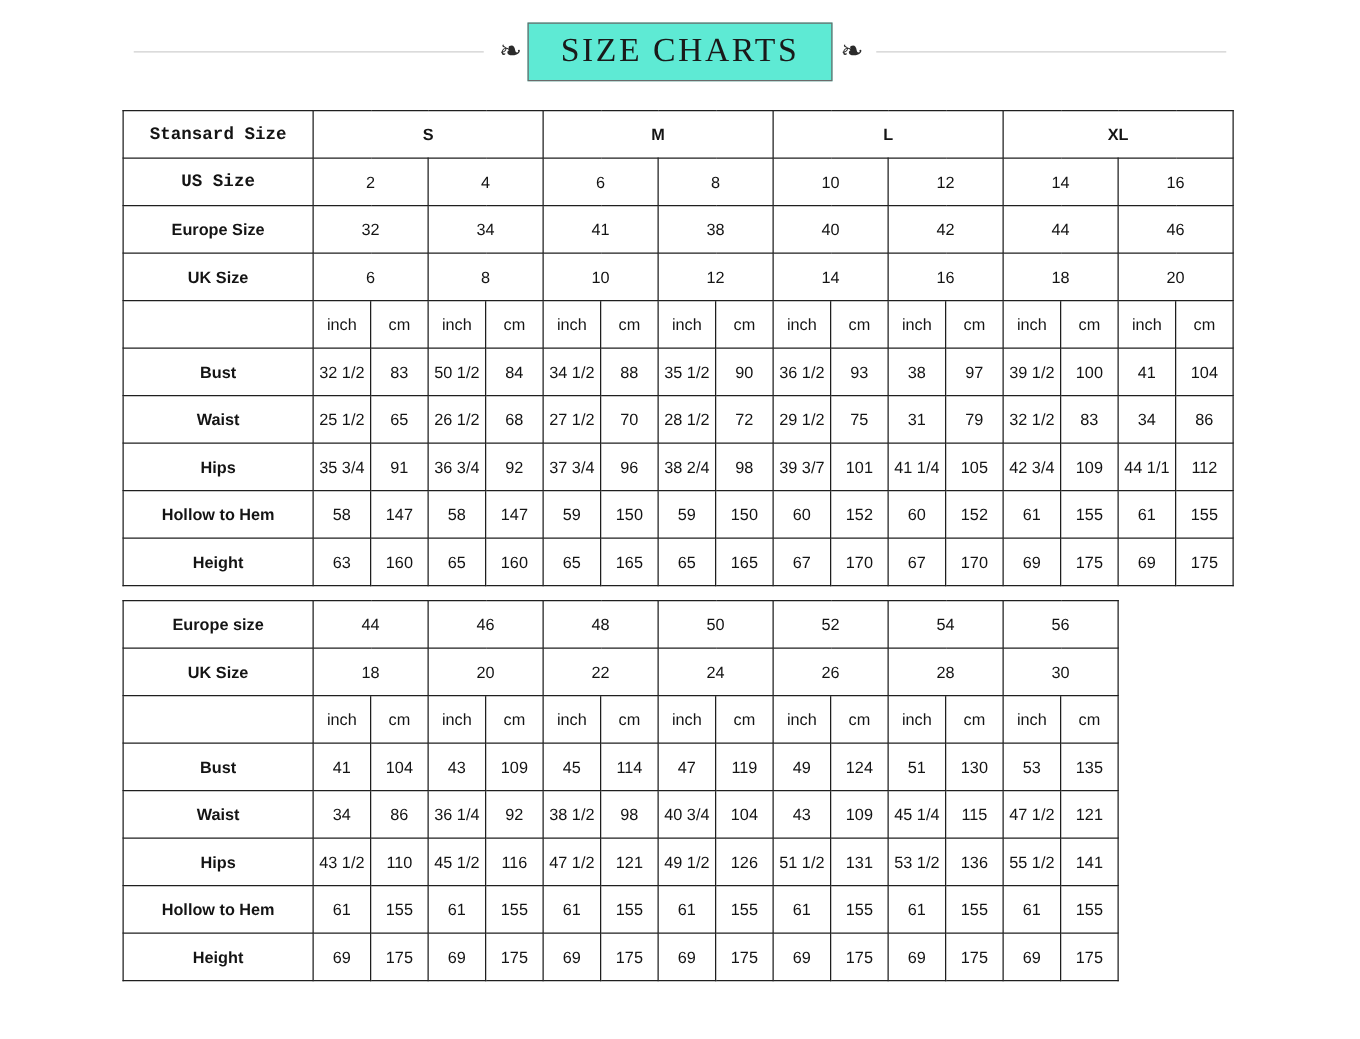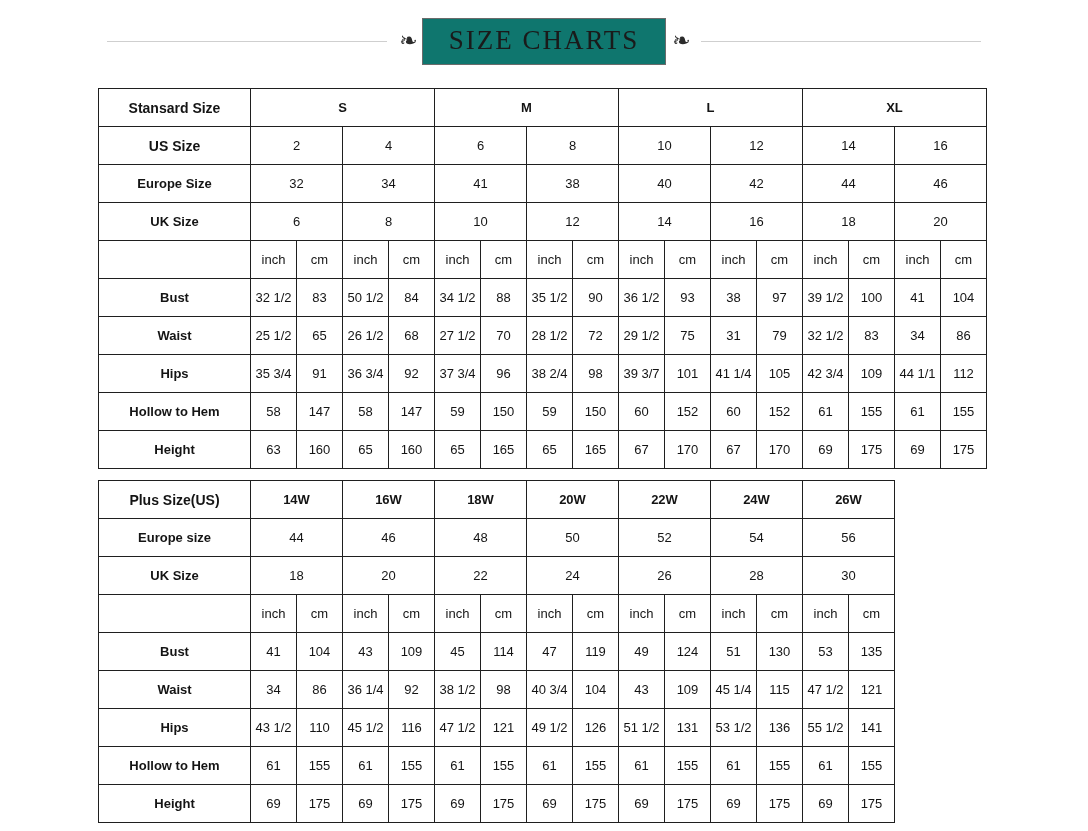--- a/index.html
+++ b/index.html
@@ -39,21 +39,21 @@
     font-size: 22px;
     color: #2b2b2b;
     line-height: 1;
     letter-spacing: -2px;
     padding: 0 6px;
     user-select: none;
   }
   .title-box {
     border: 1px solid #6b6b6b;
     padding: 8px 26px 10px 26px;
-    background: #0f766e;
+    background: #5eead4;
   }
   .title-box .title-text {
     font-family: "Liberation Serif", serif;
     font-size: 27px;
     letter-spacing: 2px;
     color: #1a1a1a;
     line-height: 1;
     white-space: nowrap;
   }
 
@@ -80,20 +80,21 @@
     overflow: hidden;
     white-space: nowrap;
   }
   td.rowhead {
     font-size: 13.5px;
     font-weight: bold;
   }
   td.rowhead.bold {
     font-weight: bold;
     font-size: 14px;
+    font-family: Liberation Mono, monospace;
   }
   td.grouphead {
     font-weight: bold;
     font-size: 15px;
   }
   td.unit {
     font-size: 12.5px;
   }
   td.blank { }
   td.num {
@@ -315,30 +316,20 @@
       <col style="width:46px">
         <col style="width:46px">
       <col style="width:46px">
         <col style="width:46px">
       <col style="width:46px">
         <col style="width:46px">
       <col style="width:46px">
         <col style="width:46px">
     </colgroup>
     <tbody>
-      <tr>
-        <td class="rowhead bold">Plus Size(US)</td>
-        <td class="grouphead" colspan="2">14W</td>
-        <td class="grouphead" colspan="2">16W</td>
-        <td class="grouphead" colspan="2">18W</td>
-        <td class="grouphead" colspan="2">20W</td>
-        <td class="grouphead" colspan="2">22W</td>
-        <td class="grouphead" colspan="2">24W</td>
-        <td class="grouphead" colspan="2">26W</td>
-      </tr>
 
       <tr>
         <td class="rowhead">Europe size</td>
         <td colspan="2">44</td>
         <td colspan="2">46</td>
         <td colspan="2">48</td>
         <td colspan="2">50</td>
         <td colspan="2">52</td>
         <td colspan="2">54</td>
         <td colspan="2">56</td>

